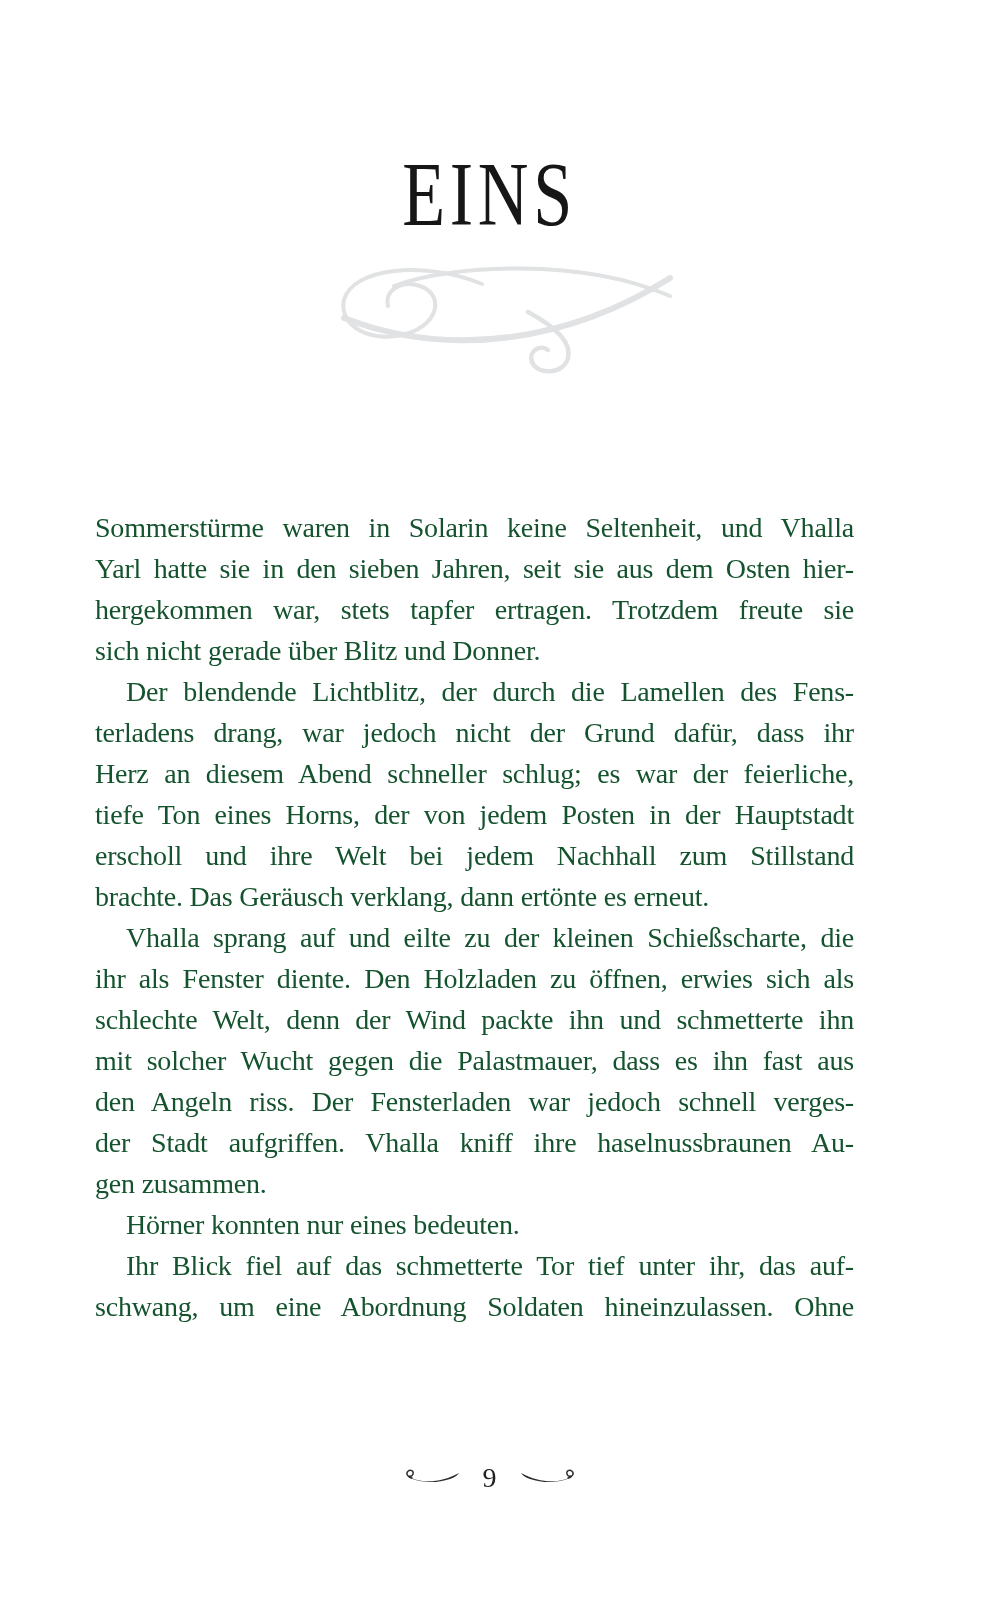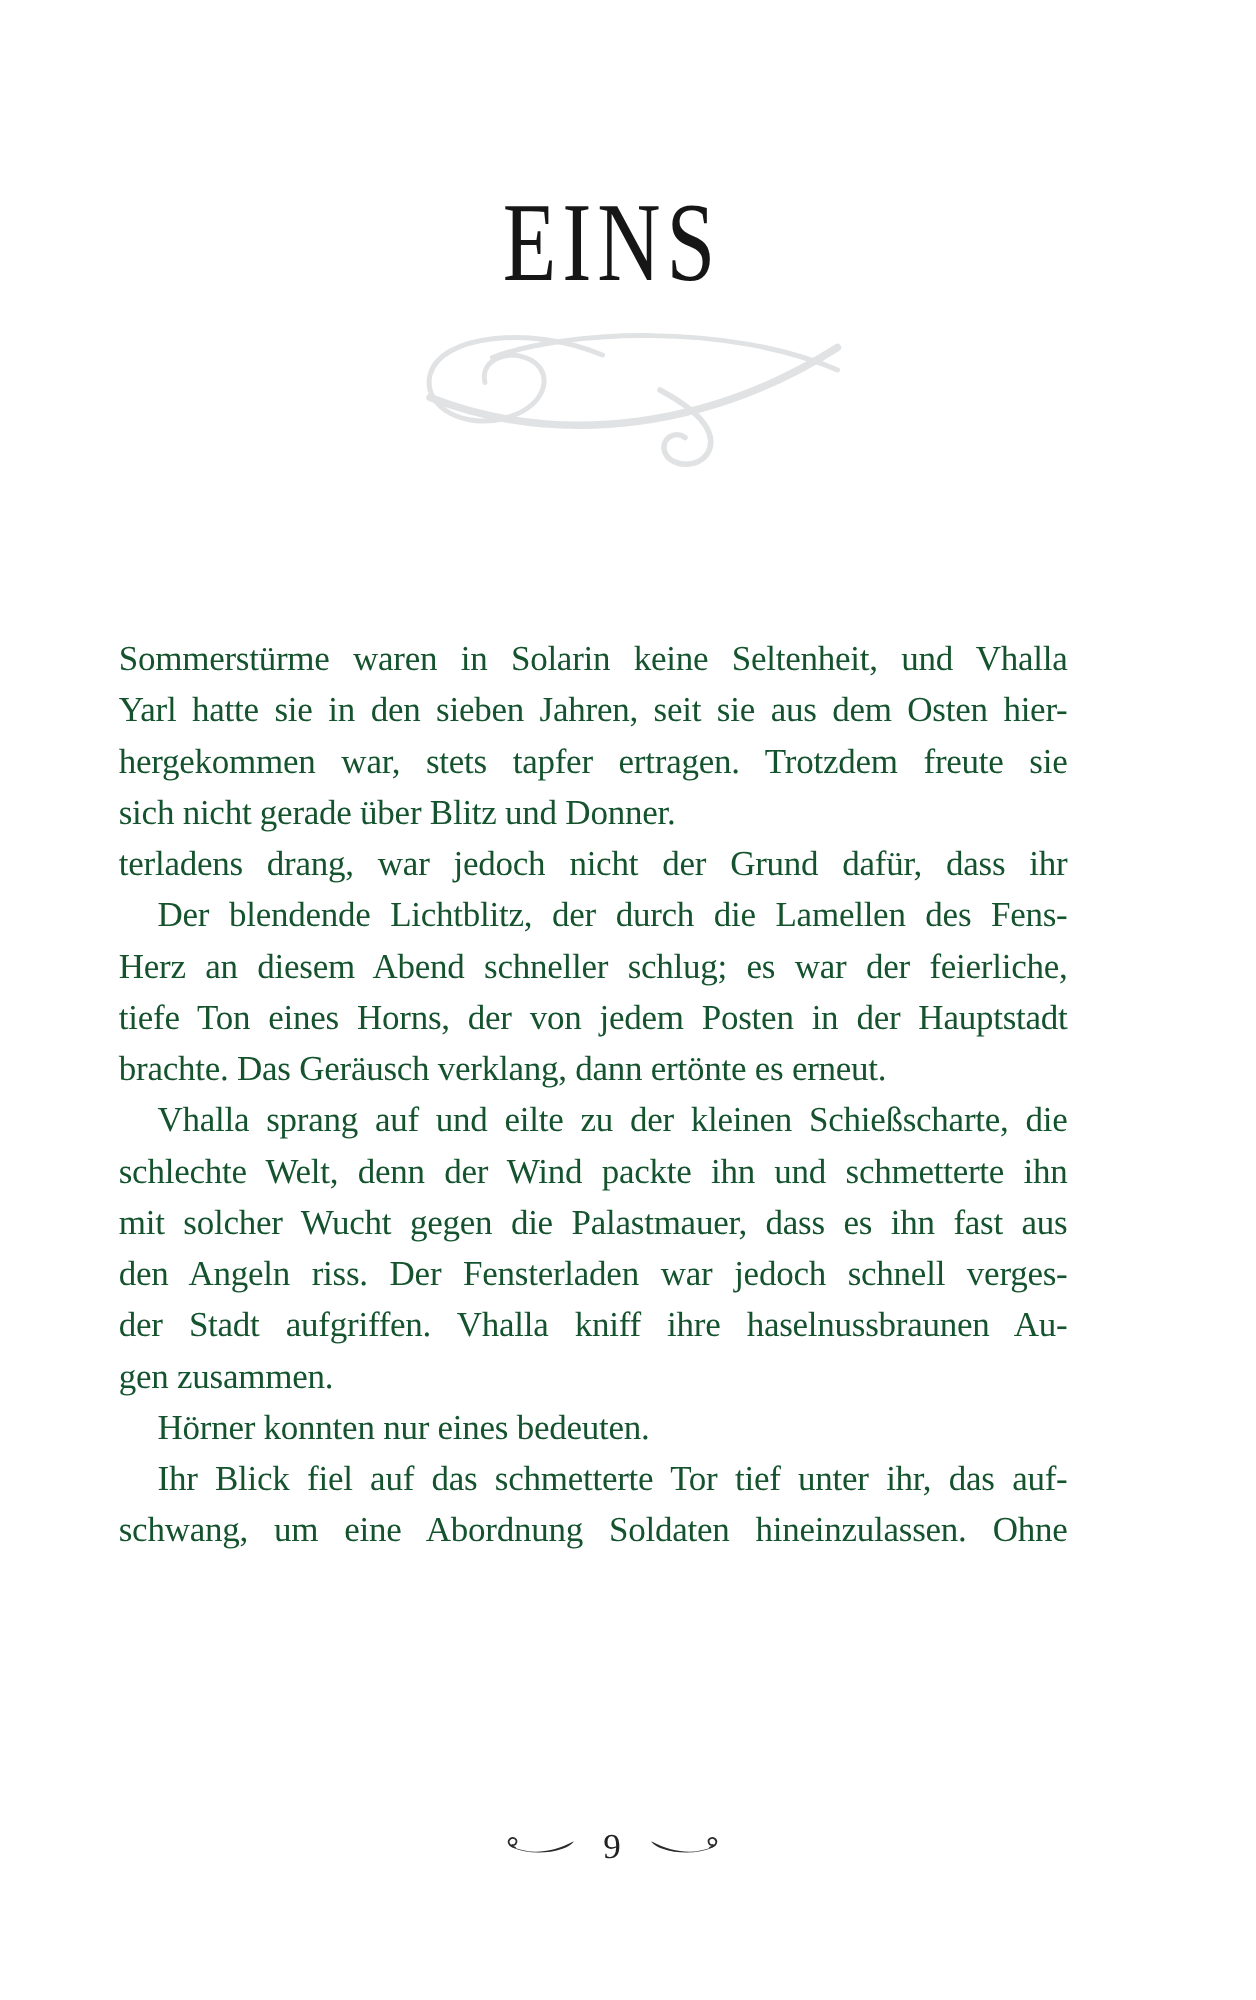--- a/index.html
+++ b/index.html
@@ -86,26 +86,28 @@
       <path stroke-width="4" d="M340,42 C252,4 122,10 64,32"></path>
       <path stroke-width="4.5" d="M198,58 C224,72 242,88 238,104 C234,120 208,122 202,108 C198,97 210,90 218,96"></path>
     </svg>
   </div>
 
   <div class="body-text">
       <div class="line">Sommerstürme waren in Solarin keine Seltenheit, und Vhalla</div>
       <div class="line">Yarl hatte sie in den sieben Jahren, seit sie aus dem Osten hier-</div>
       <div class="line">hergekommen war, stets tapfer ertragen. Trotzdem freute sie</div>
       <div class="line last">sich nicht gerade über Blitz und Donner.</div>
+      <div class="line indent">Der blendende Lichtblitz, der durch die Lamellen des Fens-</div>
       <div class="line">terladens drang, war jedoch nicht der Grund dafür, dass ihr</div>
-      <div class="line indent">Der blendende Lichtblitz, der durch die Lamellen des Fens-</div>
       <div class="line">Herz an diesem Abend schneller schlug; es war der feierliche,</div>
       <div class="line">tiefe Ton eines Horns, der von jedem Posten in der Hauptstadt</div>
+      <div class="line">erscholl und ihre Welt bei jedem Nachhall zum Stillstand</div>
       <div class="line last">brachte. Das Geräusch verklang, dann ertönte es erneut.</div>
       <div class="line indent">Vhalla sprang auf und eilte zu der kleinen Schießscharte, die</div>
+      <div class="line">ihr als Fenster diente. Den Holzladen zu öffnen, erwies sich als</div>
       <div class="line">schlechte Welt, denn der Wind packte ihn und schmetterte ihn</div>
       <div class="line">mit solcher Wucht gegen die Palastmauer, dass es ihn fast aus</div>
       <div class="line">den Angeln riss. Der Fensterladen war jedoch schnell verges-</div>
       <div class="line">der Stadt aufgriffen. Vhalla kniff ihre haselnussbraunen Au-</div>
       <div class="line last">gen zusammen.</div>
       <div class="line last indent">Hörner konnten nur eines bedeuten.</div>
       <div class="line indent">Ihr Blick fiel auf das schmetterte Tor tief unter ihr, das auf-</div>
       <div class="line">schwang, um eine Abordnung Soldaten hineinzulassen. Ohne</div>
     </div>
 

